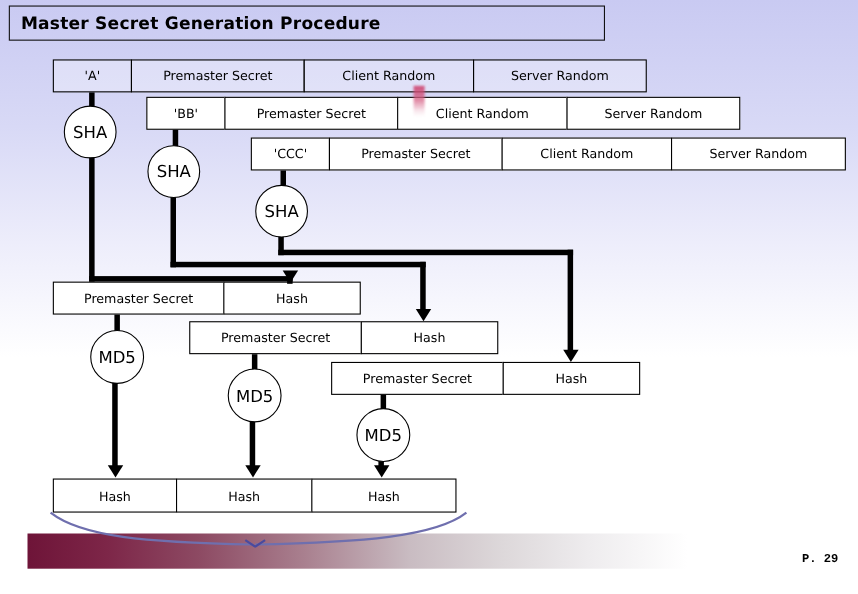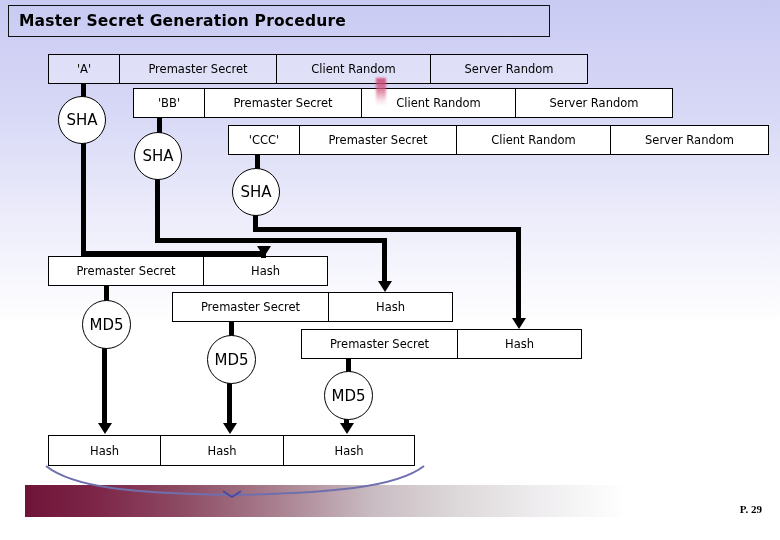--- a/index.html
+++ b/index.html
@@ -98,21 +98,21 @@
     left: 90px; top: 487px;
     font-family: "DejaVu Sans", sans-serif;
     font-size: 17px;
     color: #000;
     white-space: nowrap;
     z-index: 3;
   }
   #page-number {
     position: absolute;
     right: 18px; top: 503px;
-    font-family: Liberation Serif, serif;
+    font-family: Liberation Mono, monospace;
     font-size: 11px;
     font-weight: bold;
     color: #000;
     z-index: 3;
   }
 
   
   #marker {
     position: absolute;
     left: 376px; top: 78px;

